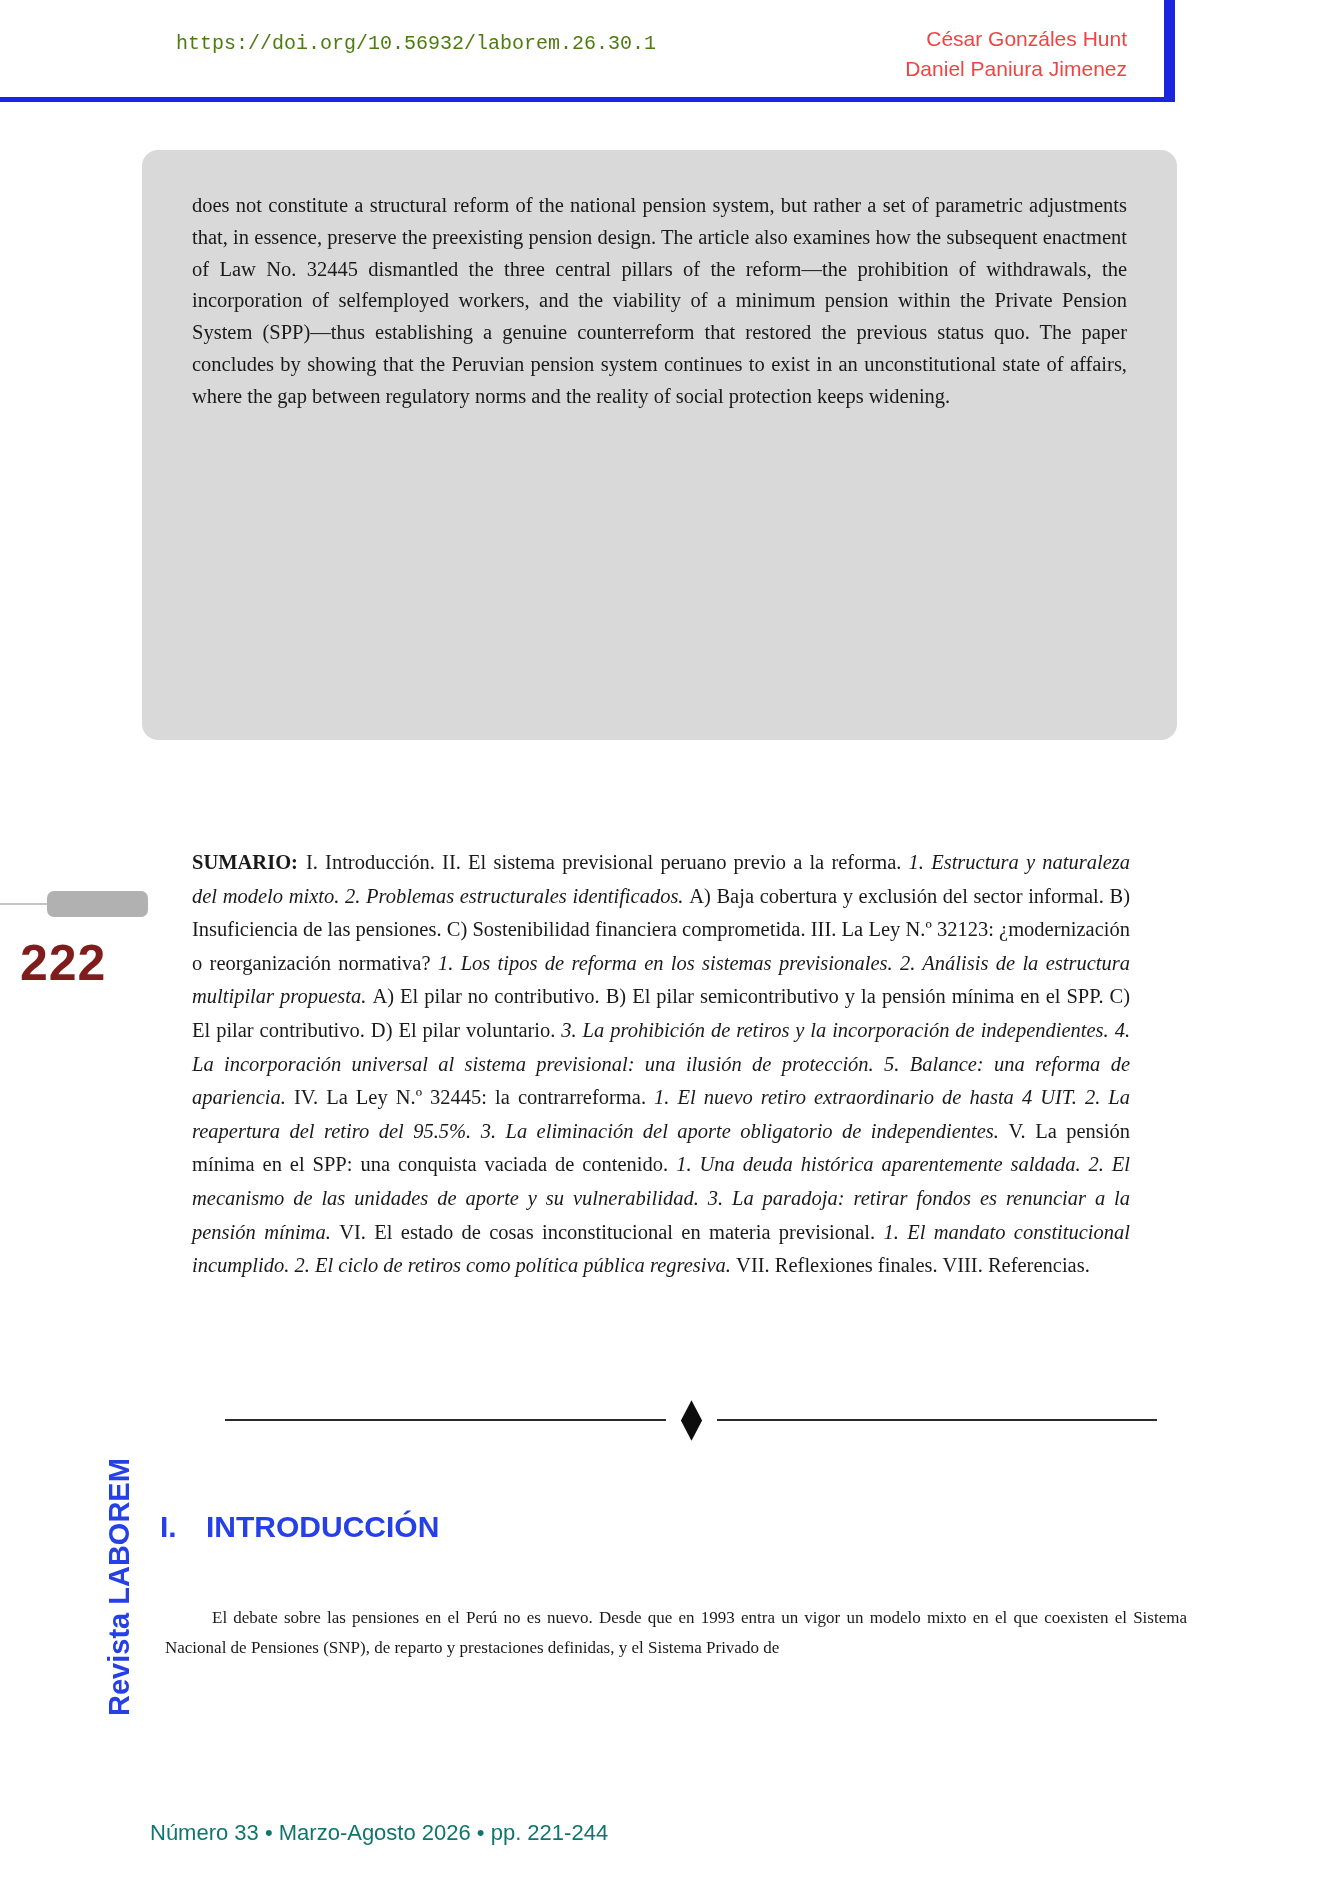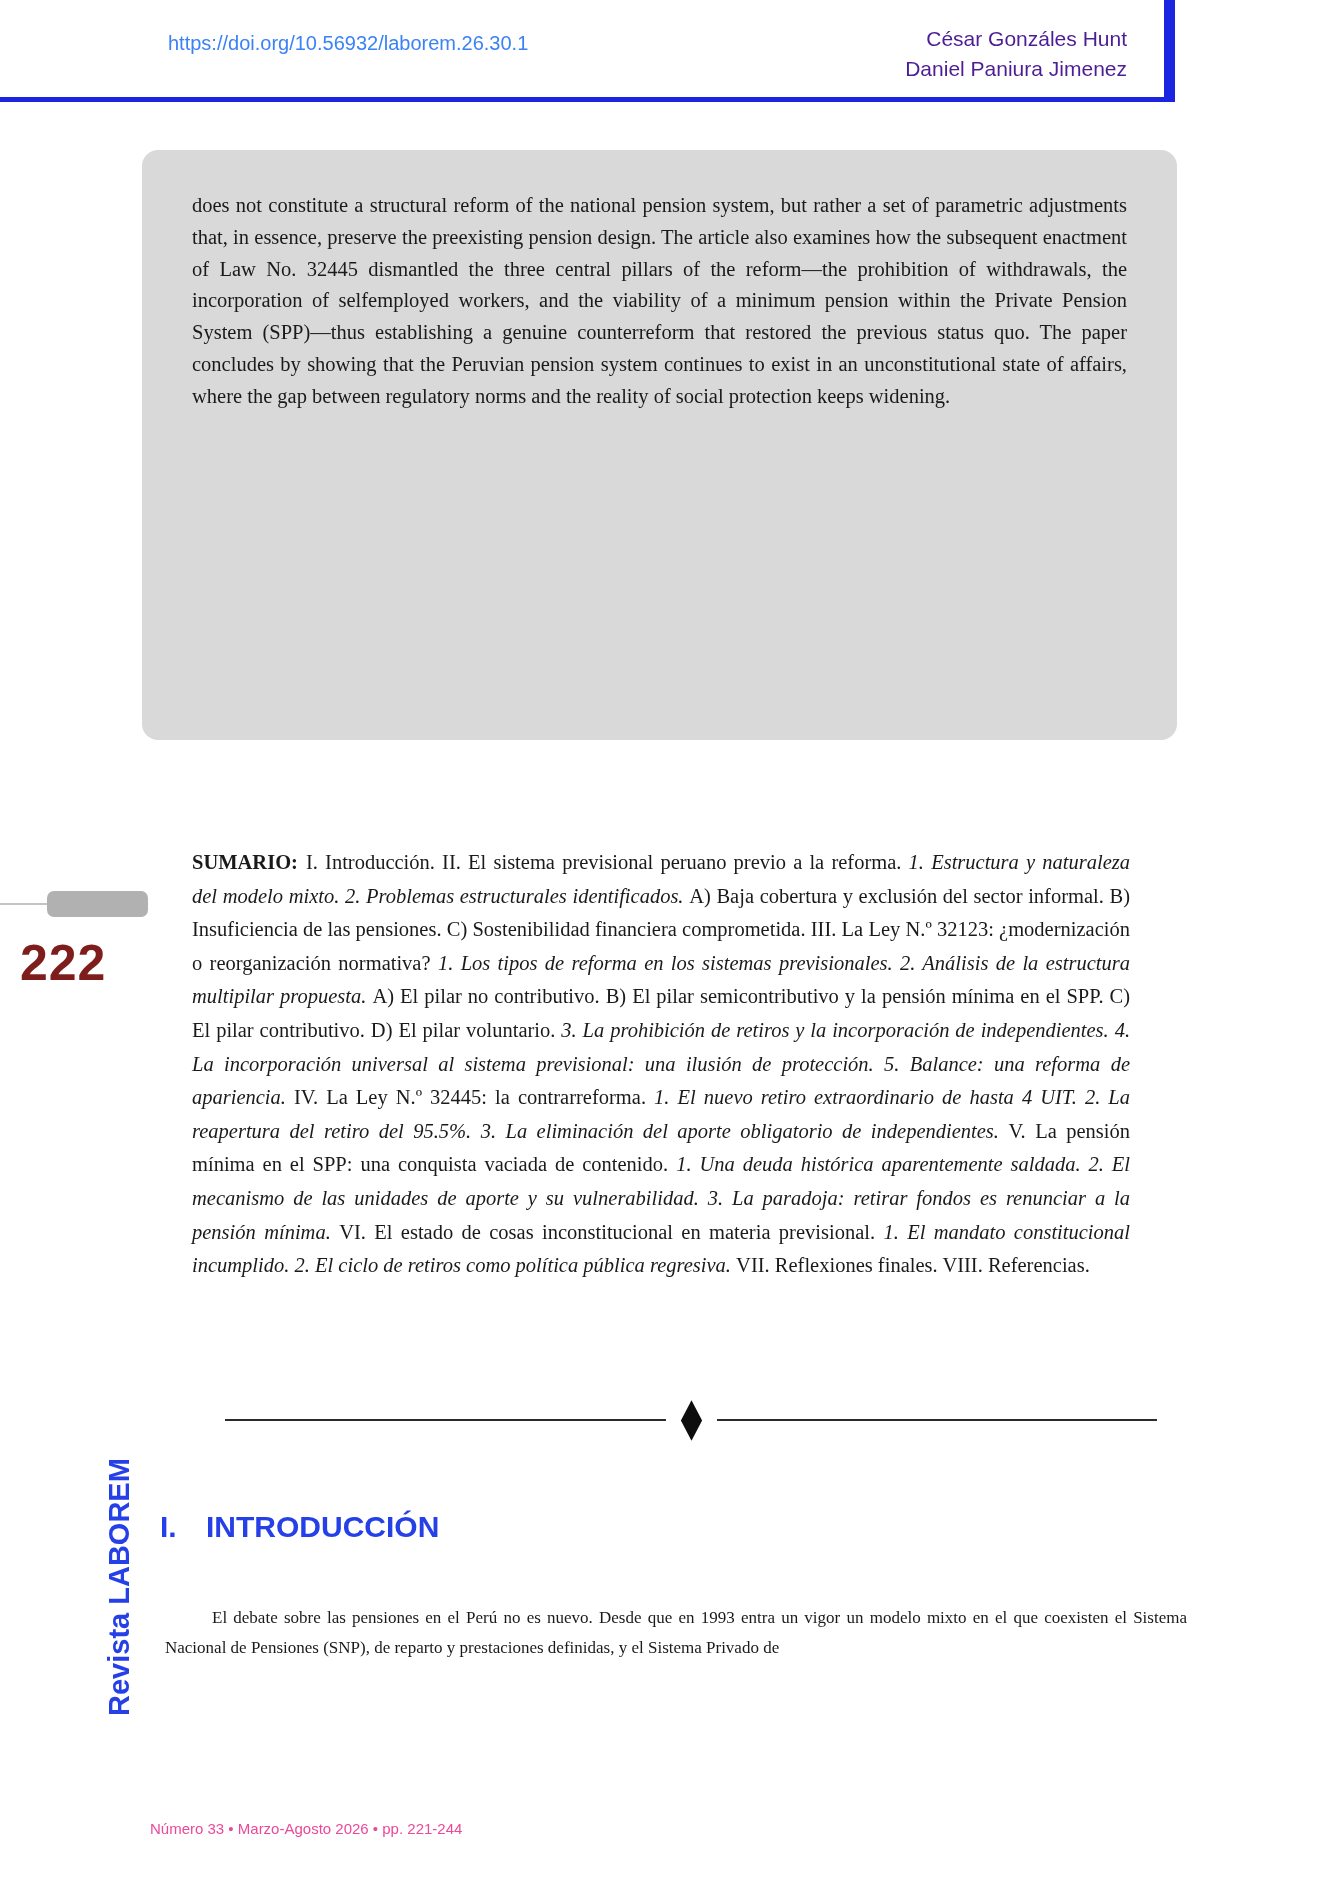--- a/index.html
+++ b/index.html
@@ -6,28 +6,28 @@
   .page{
     position:relative;
     width:1339px;height:1890px;
     background:#ffffff;
     font-family:"Liberation Serif", serif;
     color:#1a1a1a;
     overflow:hidden;
   }
   
   .doi{
-    position:absolute;left:168px;top:32px;
-    font-family:Liberation Sans, sans-serif;
-    font-size:20px;color:#3b82f6;text-decoration:none;
+    position:absolute;left:176px;top:32px;
+    font-family:Liberation Mono, monospace;
+    font-size:20px;color:#4d7c0f;text-decoration:none;
   }
   .authors{
     position:absolute;right:212px;top:24px;
     font-family:"Liberation Sans", sans-serif;
-    font-size:21px;color:#4c1d95;text-align:right;line-height:1.45;
+    font-size:21px;color:#ef4444;text-align:right;line-height:1.45;
   }
   .h-rule{position:absolute;left:0;top:97px;width:1175px;height:5px;background:#1b24e0;}
   .v-bar{position:absolute;left:1164px;top:0;width:11px;height:102px;background:#1b24e0;}
   
   .abstract-box{
     position:absolute;left:142px;top:150px;width:1035px;height:590px;
     background:#d9d9d9;border-radius:16px;
     box-sizing:border-box;padding:40px 50px;
   }
   .abstract-box p{
@@ -80,21 +80,21 @@
     position:absolute;left:103px;top:1424px;height:292px;
     writing-mode:vertical-rl;transform:rotate(180deg);
     font-family:"Liberation Sans", sans-serif;
     font-weight:bold;font-size:29px;color:#2640e8;
     display:flex;align-items:center;
   }
   
   .footer{
     position:absolute;left:150px;top:1820px;
     font-family:"Liberation Sans", sans-serif;
-    font-size:15px;color:#ec4899;
+    font-size:22px;color:#0f766e;
   }
 </style>
 </head>
 <body>
 
 <div class="page">
 
   <a href="#" class="doi">https://doi.org/10.56932/laborem.26.30.1</a>
   <div class="authors">
     <div>César Gonzáles Hunt</div>

